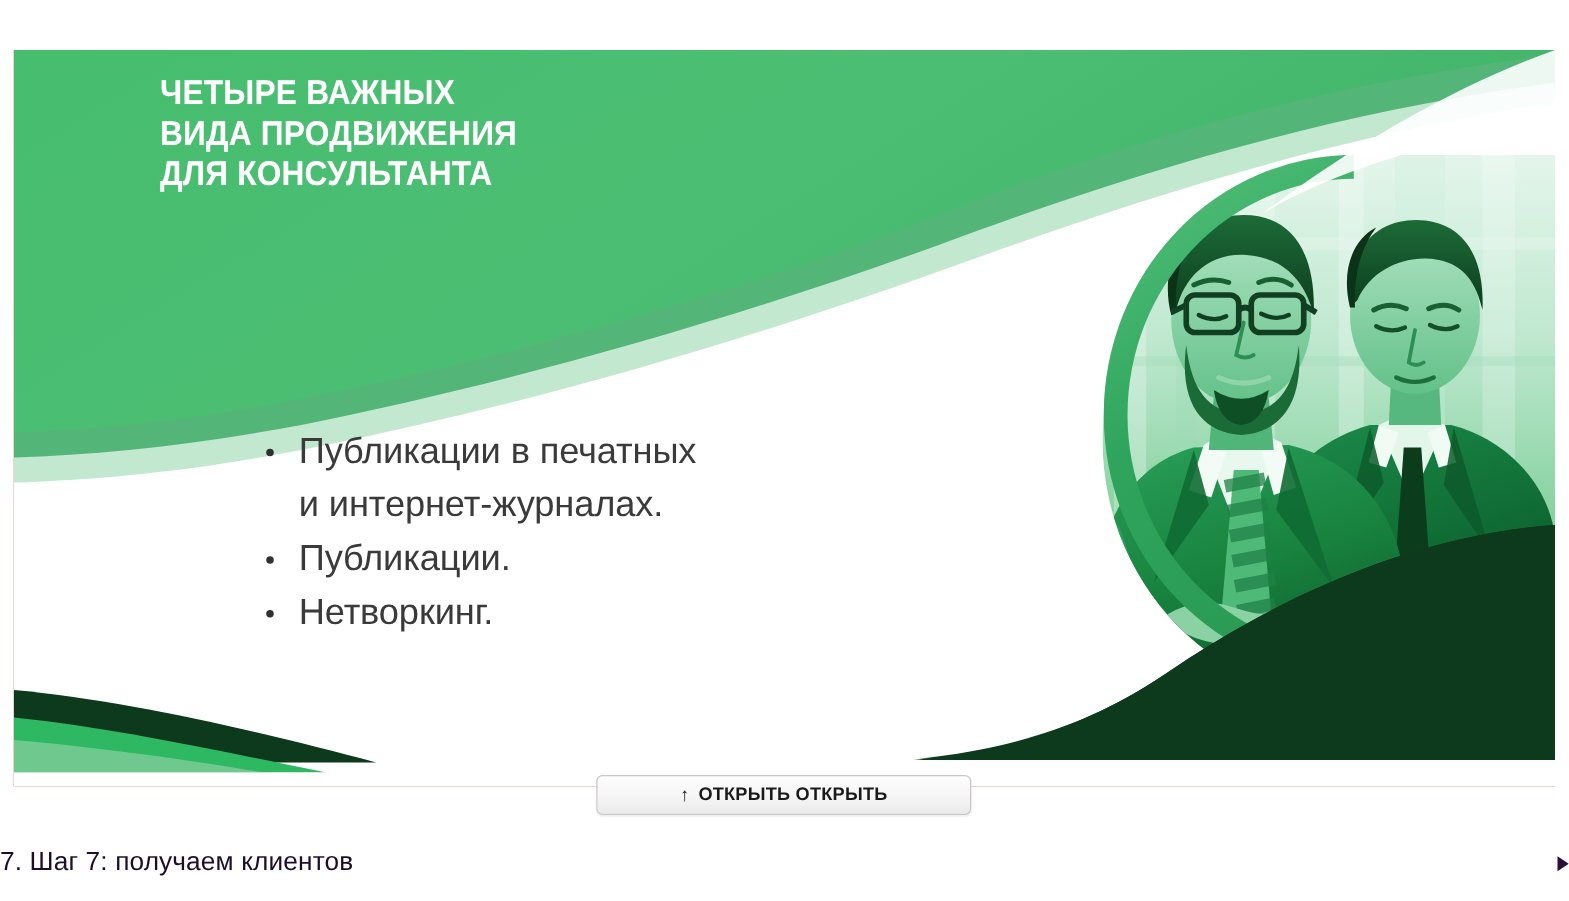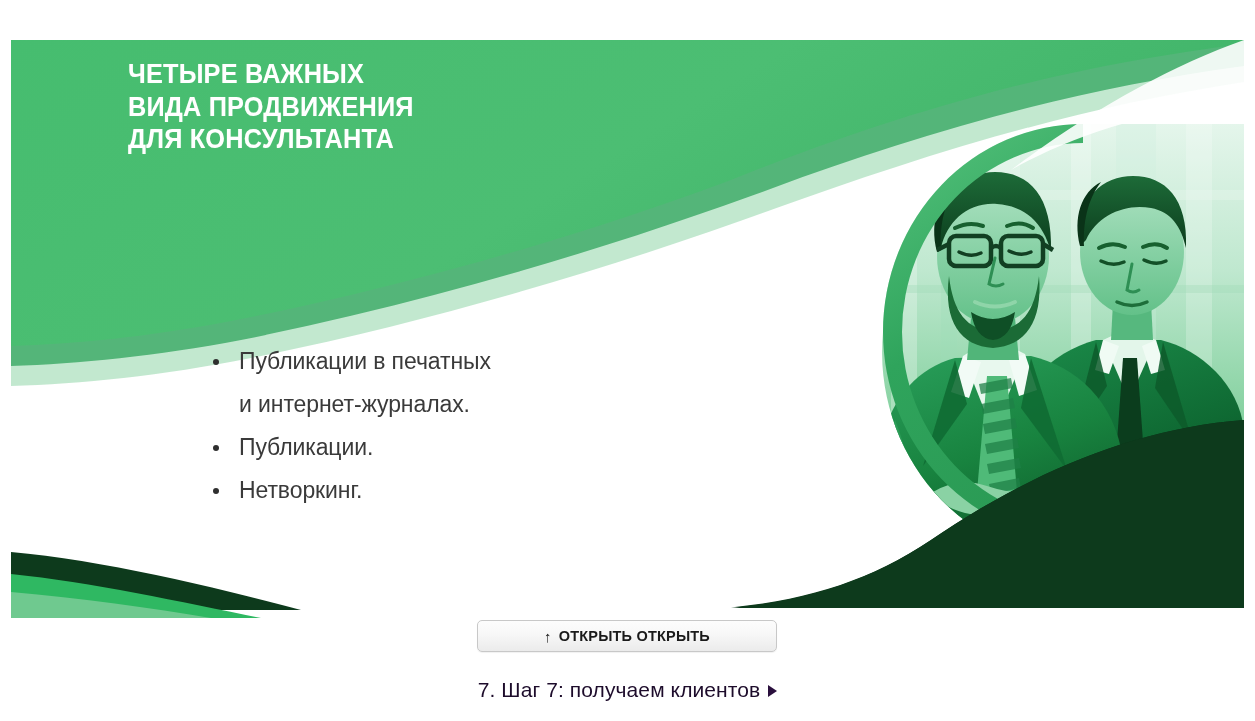--- a/index.html
+++ b/index.html
@@ -45,21 +45,21 @@
     left: 193px; top: 300px;
     width: 470px;
     list-style: none;
   }
   #bullet-list li {
     position: relative;
     padding-left: 35px;
     color: #3a3a3a;
     font-family: "Liberation Sans", sans-serif;
     font-weight: 300;
-    font-size: 23px;
+    font-size: 29px;
     line-height: 43px;
     letter-spacing: -0.1px;
     white-space: pre-line;
   }
   #bullet-list li::before {
     content: "";
     position: absolute;
     left: 9px; top: 19px;
     width: 6px; height: 6px;
     border-radius: 50%;
@@ -86,21 +86,21 @@
     white-space: nowrap;
   }
   #open-notes-btn .up-arrow { font-size: 15px; line-height: 1; }
 
   
   #next-step-link {
     position: absolute;
     left: 0; top: 678px;
     width: 1255px;
     text-align: center;
-    display: flex; align-items: center; justify-content: center;
+    display: flex; align-items: center; justify-content: space-between;
     gap: 8px;
     color: #1d0c2b;
     font-family: "Liberation Sans", sans-serif;
     font-size: 21px;
     font-weight: 400;
     letter-spacing: 0.1px;
     cursor: pointer;
     white-space: nowrap;
   }
   #next-step-link .play-tri {

